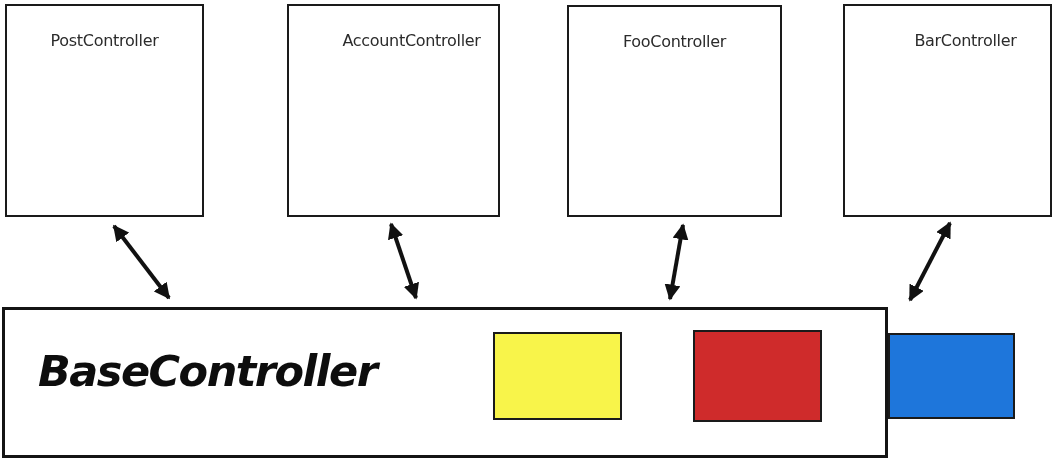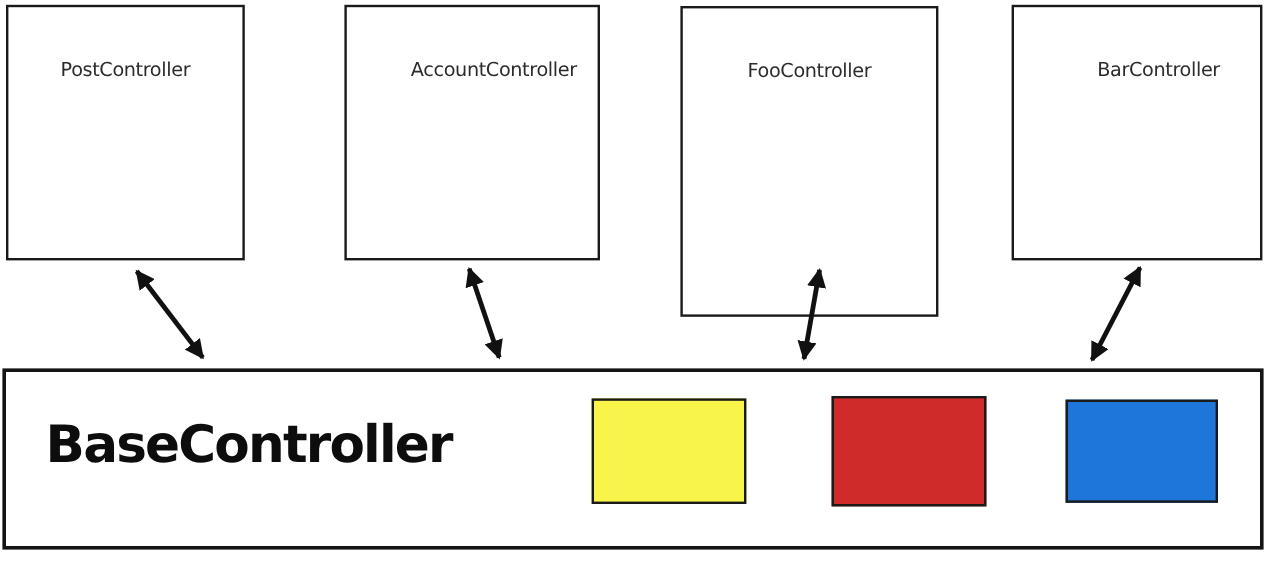--- a/index.html
+++ b/index.html
@@ -13,43 +13,44 @@
     font-family: "DejaVu Sans", "Liberation Sans", sans-serif;
   }
   .ctrl-box {
     position: absolute;
     background: #ffffff;
     border: 2px solid #1a1a1a;
     text-align: center;
   }
   .ctrl-label {
     display: inline-block;
-    margin-top: 42px;
+    margin-top: 25px;
     font-size: 16px;
     letter-spacing: -0.3px;
     color: #2b2b2b;
   }
   #box-post    { left: 5px;   top: 4px; width: 199px; height: 213px; }
   #box-account { left: 287px; top: 4px; width: 213px; height: 213px; padding-left: 36px; }
-  #box-foo     { left: 567px; top: 5px; width: 215px; height: 259px; }
+  #box-foo     { left: 567px; top: 5px; width: 215px; height: 212px; }
   #box-bar     { left: 843px; top: 4px; width: 209px; height: 213px; padding-left: 36px; }
   .arrow-layer {
     position: absolute;
     left: 0; top: 0;
     width: 1062px; height: 469px;
     pointer-events: none;
     z-index: 5;
   }
   .base-box {
     position: absolute;
     left: 2px; top: 307px;
-    width: 1051px; height: 151px;
+    width: 886px; height: 151px;
     background: #ffffff;
     border: 3px solid #141414;
     z-index: 2;
+    font-style: italic;
   }
   .base-label {
     position: absolute;
     left: 33px; top: 40px;
     font-size: 43px;
     font-weight: bold;
     letter-spacing: -1.5px;
     color: #0d0d0d;
     line-height: 1.0;
     white-space: nowrap;

